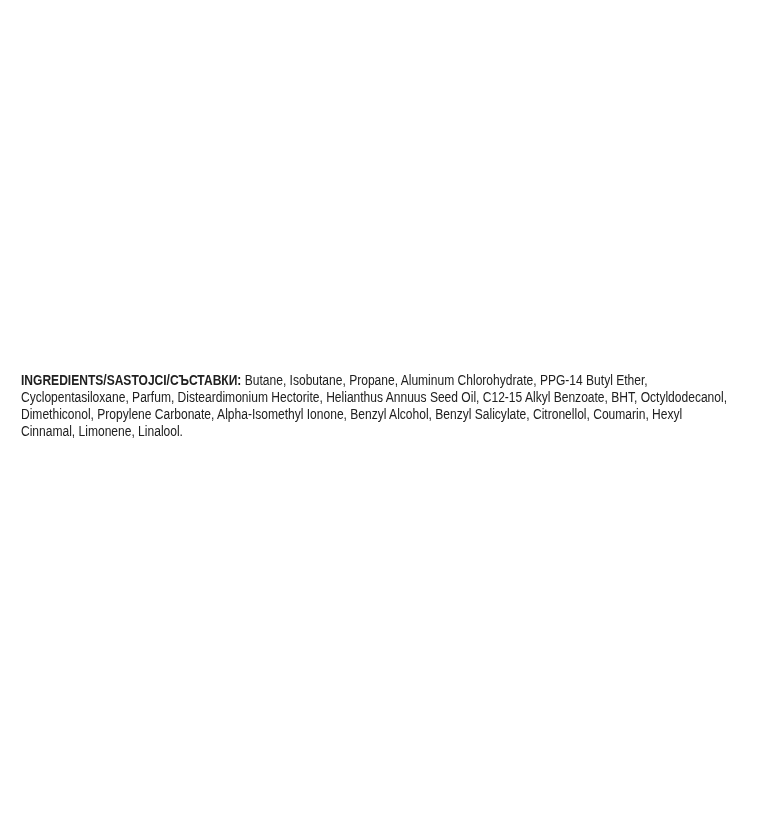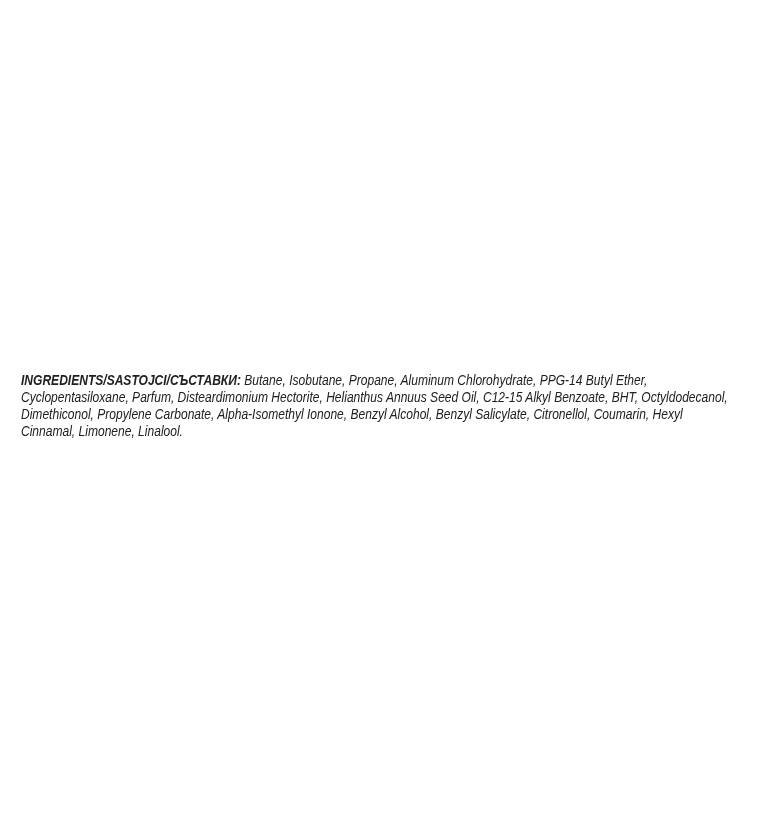--- a/index.html
+++ b/index.html
@@ -6,21 +6,20 @@
     margin: 0;
     padding: 0;
     background: #ffffff;
   }
   .page {
     position: relative;
     width: 768px;
     height: 831px;
     background: #ffffff;
     overflow: hidden;
-    font-style: italic;
   }
   .ingredients {
     position: absolute;
     left: 21px;
     top: 372px;
     margin: 0;
     width: 860px;
     font-family: "Liberation Sans", "DejaVu Sans", sans-serif;
     font-size: 14px;
     line-height: 17px;

